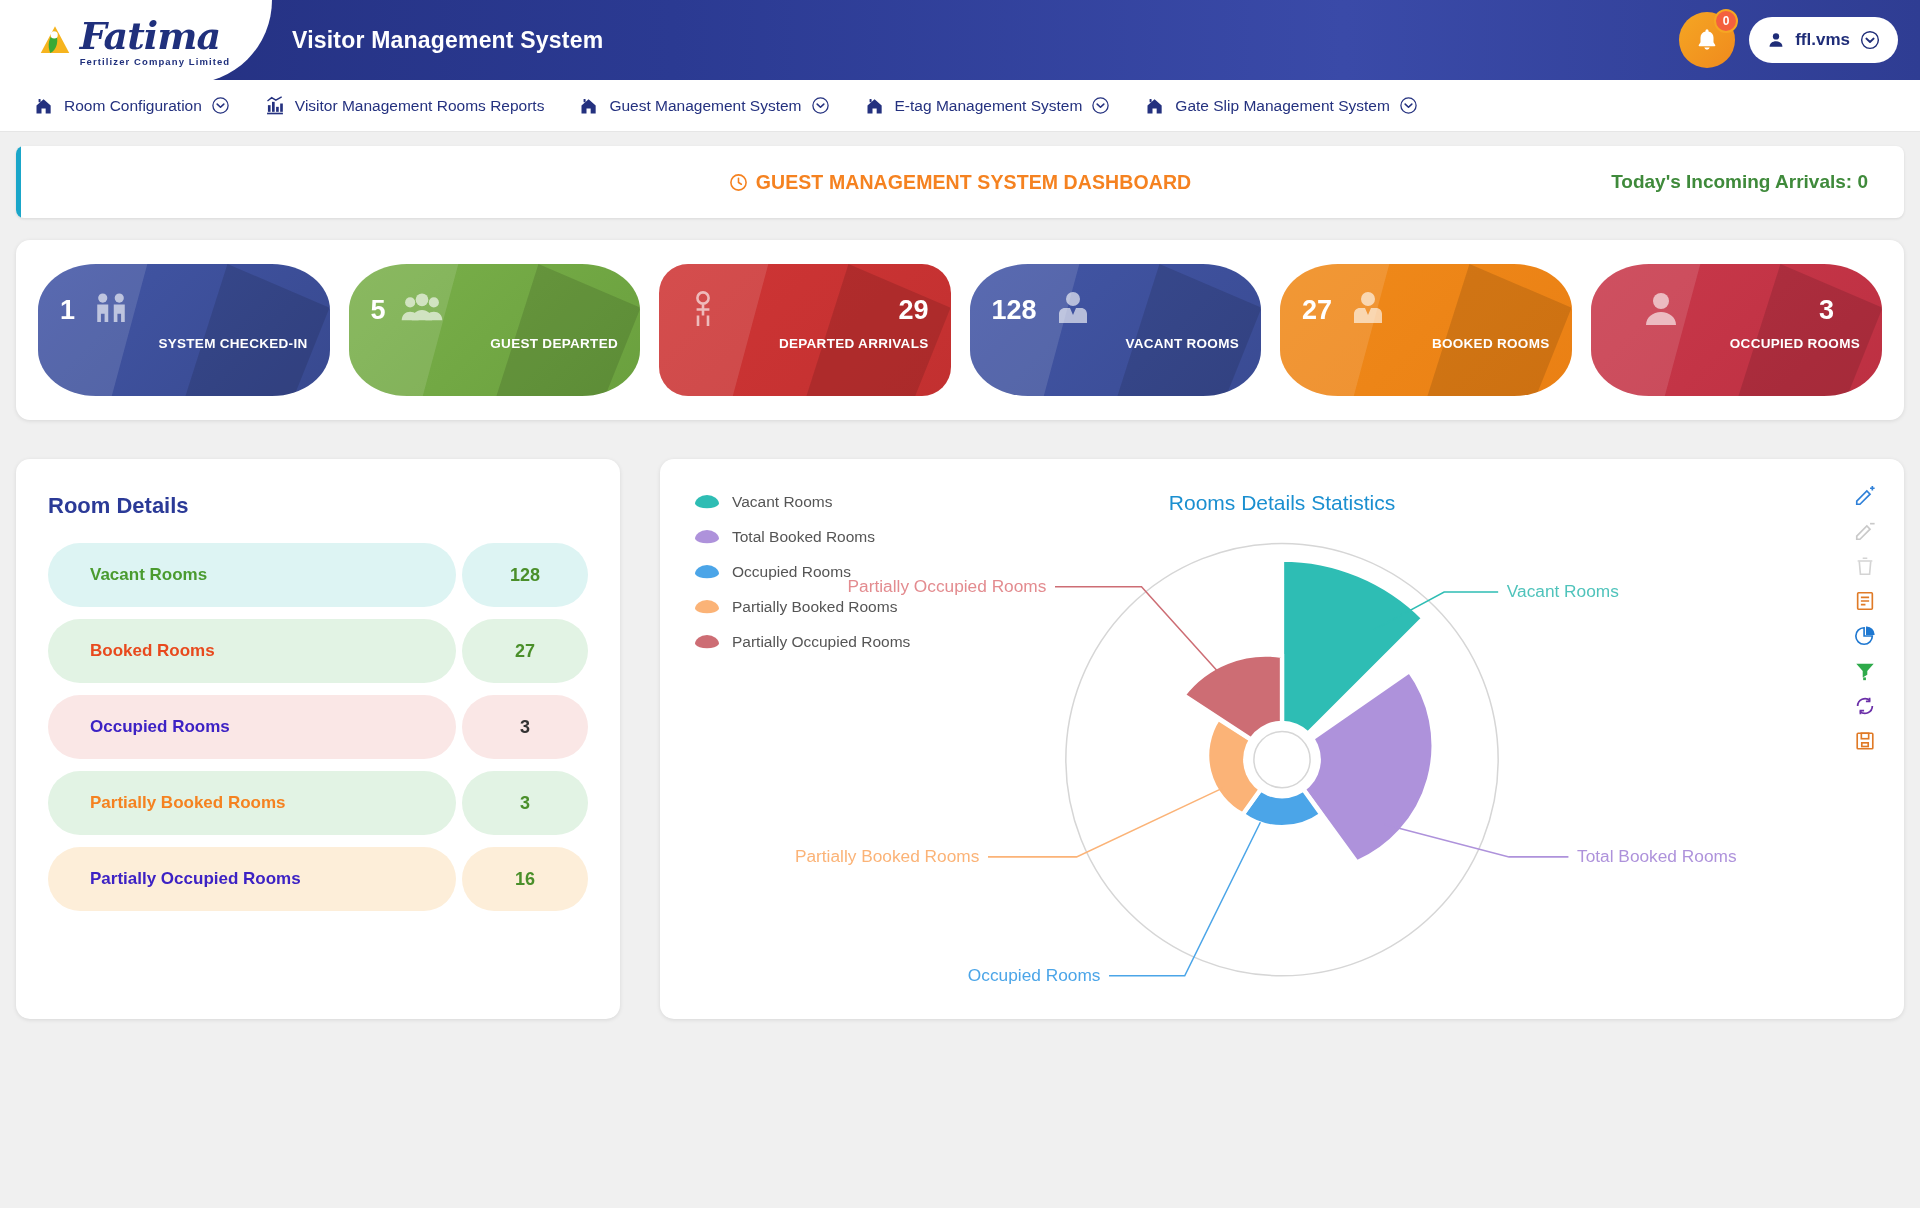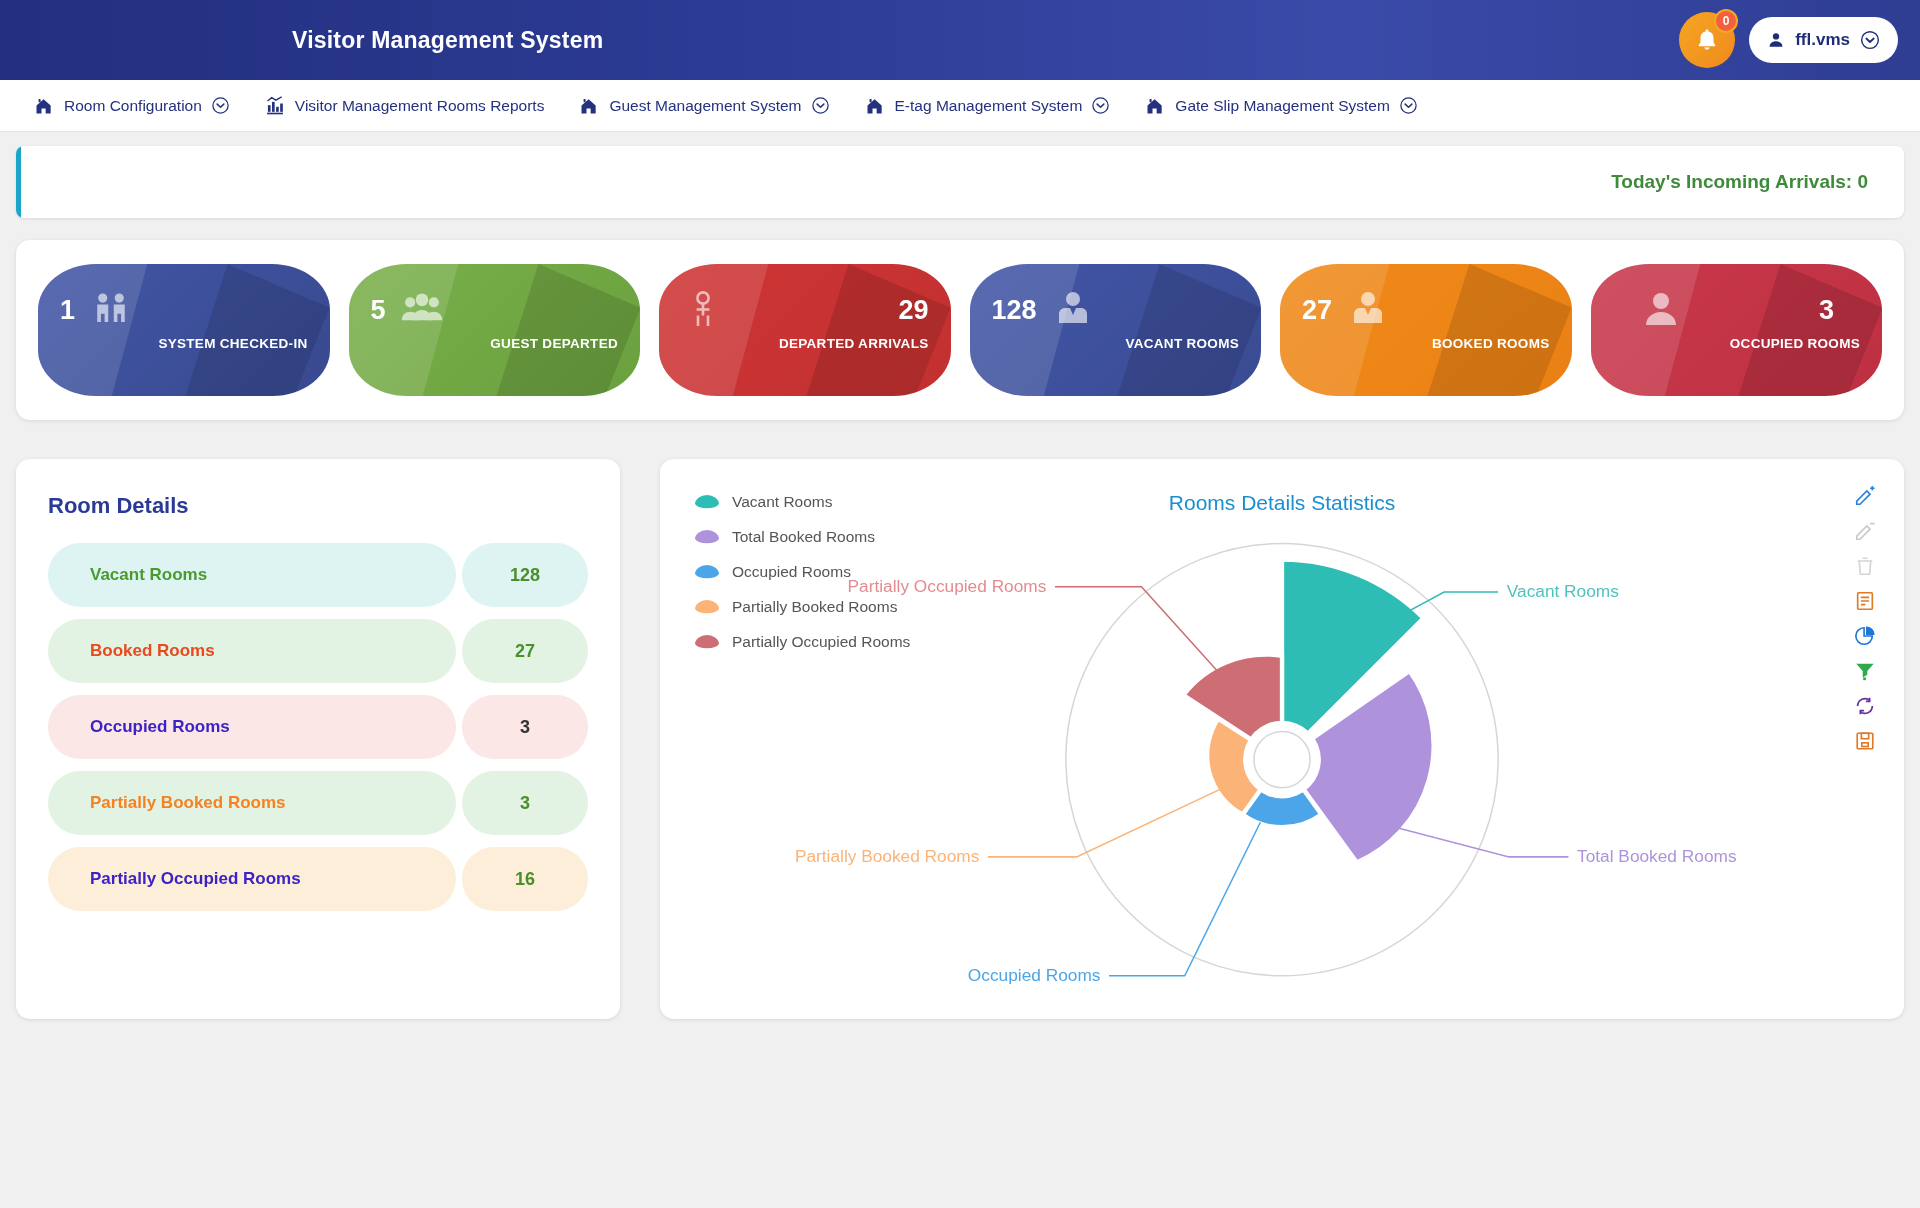--- a/index.html
+++ b/index.html
@@ -180,20 +180,33 @@
   .toolbar {
     position:absolute; right: 28px; top: 26px;
     display:flex; flex-direction:column; gap: 13px; align-items:center;
   }
   .tool { width: 22px; height: 22px; cursor: pointer; }
 </style>
 </head>
 <body>
 
 <div class="topbar">
+  <div class="logo-pod">
+    <div class="logo-wrap">
+      <svg class="logo-mark" viewBox="0 0 48 48">
+        <path d="M24 4 L42 38 L6 38 Z" fill="#f6b41e"></path>
+        <path d="M24 10 C16 18 14 28 18 38 C26 34 30 22 24 10 Z" fill="#3aa935"></path>
+        <circle cx="23" cy="15" r="4.5" fill="#ffffff"></circle>
+      </svg>
+      <div class="logo-txt">
+        <div class="logo-name">Fatima</div>
+        <div class="logo-sub">Fertilizer Company Limited</div>
+      </div>
+    </div>
+  </div>
 
   <div class="app-title">Visitor Management System</div>
 
   <div class="top-right">
     <div class="bell-btn">
       <svg width="26" height="26" viewBox="0 0 24 24" fill="#fff">
         <path d="M12 2a1.4 1.4 0 0 1 1.4 1.4v.8A6 6 0 0 1 18 10v4l1.6 2.6a.7.7 0 0 1-.6 1.1H5a.7.7 0 0 1-.6-1.1L6 14v-4a6 6 0 0 1 4.6-5.8v-.8A1.4 1.4 0 0 1 12 2zm0 19a2.6 2.6 0 0 1-2.5-2h5A2.6 2.6 0 0 1 12 21z"></path>
       </svg>
       <span class="bell-badge">0</span>
     </div>
@@ -270,20 +283,27 @@
     <svg width="19" height="19" viewBox="0 0 24 24">
       <circle cx="12" cy="12" r="9.6" fill="none" stroke="#24317f" stroke-width="1.6"></circle>
       <path d="M7.8 10.3 12 14.2l4.2-3.9" fill="none" stroke="#24317f" stroke-width="2" stroke-linecap="round" stroke-linejoin="round"></path>
     </svg>
   </div>
 </div>
 
 <div class="page">
 
   <div class="titlecard">
+    <div class="dash-title">
+      <svg width="19" height="19" viewBox="0 0 24 24">
+        <circle cx="12" cy="12" r="9.6" fill="none" stroke="#f58220" stroke-width="2"></circle>
+        <path d="M12 6.6V12l3.6 2.2" fill="none" stroke="#f58220" stroke-width="2" stroke-linecap="round"></path>
+      </svg>
+      <span>GUEST MANAGEMENT SYSTEM DASHBOARD</span>
+    </div>
     <div class="today-arrivals">Today's Incoming Arrivals: 0</div>
   </div>
 
   <div class="kpi-shell">
 
     <div class="kpi c1 align-right">
       <svg class="facets" viewBox="0 0 200 130" preserveAspectRatio="none">
         <polygon points="0,0 75,0 40,130 0,95" fill="#ffffff"></polygon>
           <polygon points="130,0 200,30 160,130 95,110" fill="#000000"></polygon>
       </svg>
@@ -311,21 +331,21 @@
           <circle cx="40" cy="11" r="6"></circle>
             <path d="M30 32c0-6 4.5-10 10-10s10 4 10 10z"></path>
           <circle cx="26" cy="8" r="7.5"></circle>
             <path d="M14 32c0-7 5.4-12 12-12s12 5 12 12z"></path>
         </svg>
         <span class="kpi-num">5</span>
       </div>
       <div class="kpi-label">GUEST DEPARTED</div>
     </div>
 
-    <div class="kpi c3 icon-left" style="">
+    <div class="kpi c3 icon-left" style="border-radius:29px;">
       <svg class="facets" viewBox="0 0 200 130" preserveAspectRatio="none">
         <polygon points="0,0 75,0 40,130 0,95" fill="#ffffff"></polygon>
           <polygon points="130,0 200,30 160,130 95,110" fill="#000000"></polygon>
       </svg>
       <div class="kpi-top" style="width:100%; justify-content:space-between;">
         <svg class="kpi-ico" viewBox="0 0 30 40" fill="none" stroke="#fff" stroke-width="2.6">
           <circle cx="15" cy="8" r="5.6"></circle>
             <path d="M15 14.5v11M8.6 19.5h12.8M10 36V25.5M20 36V25.5"></path>
         </svg>
         <span class="kpi-num">29</span>

